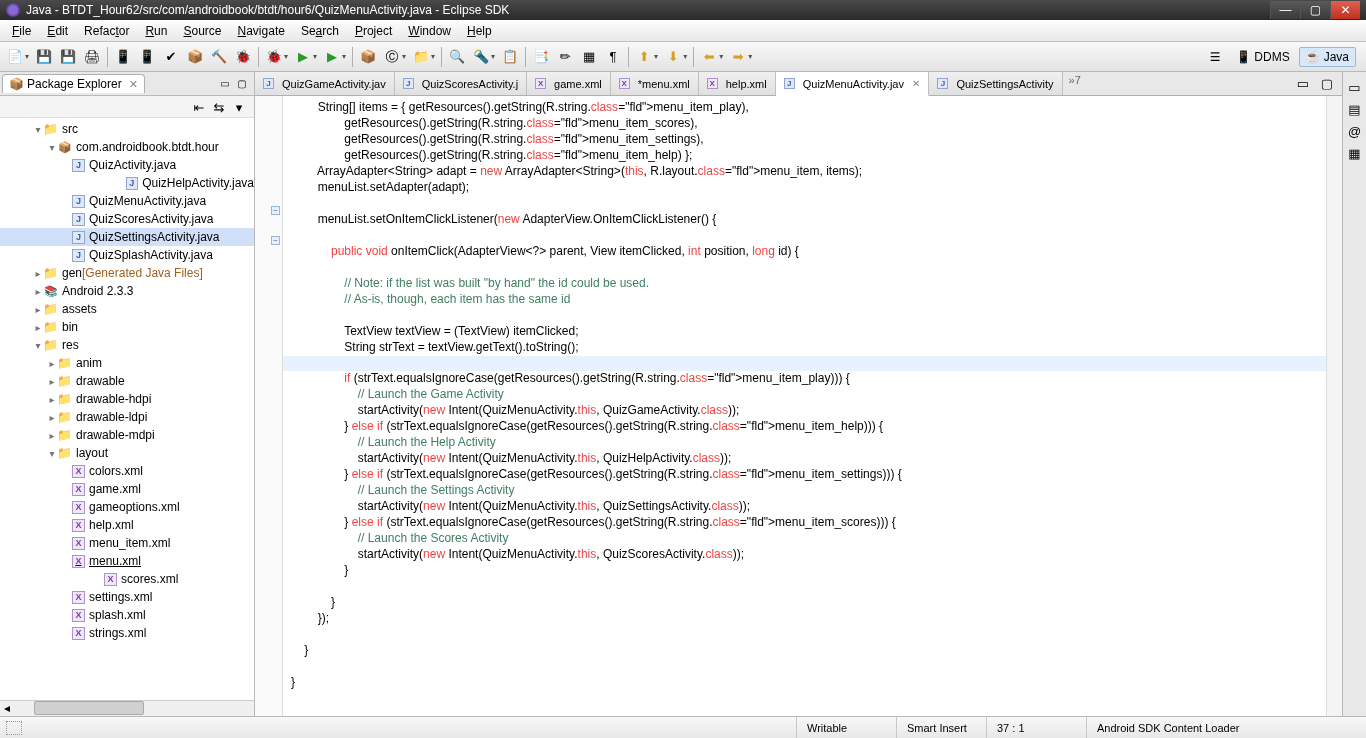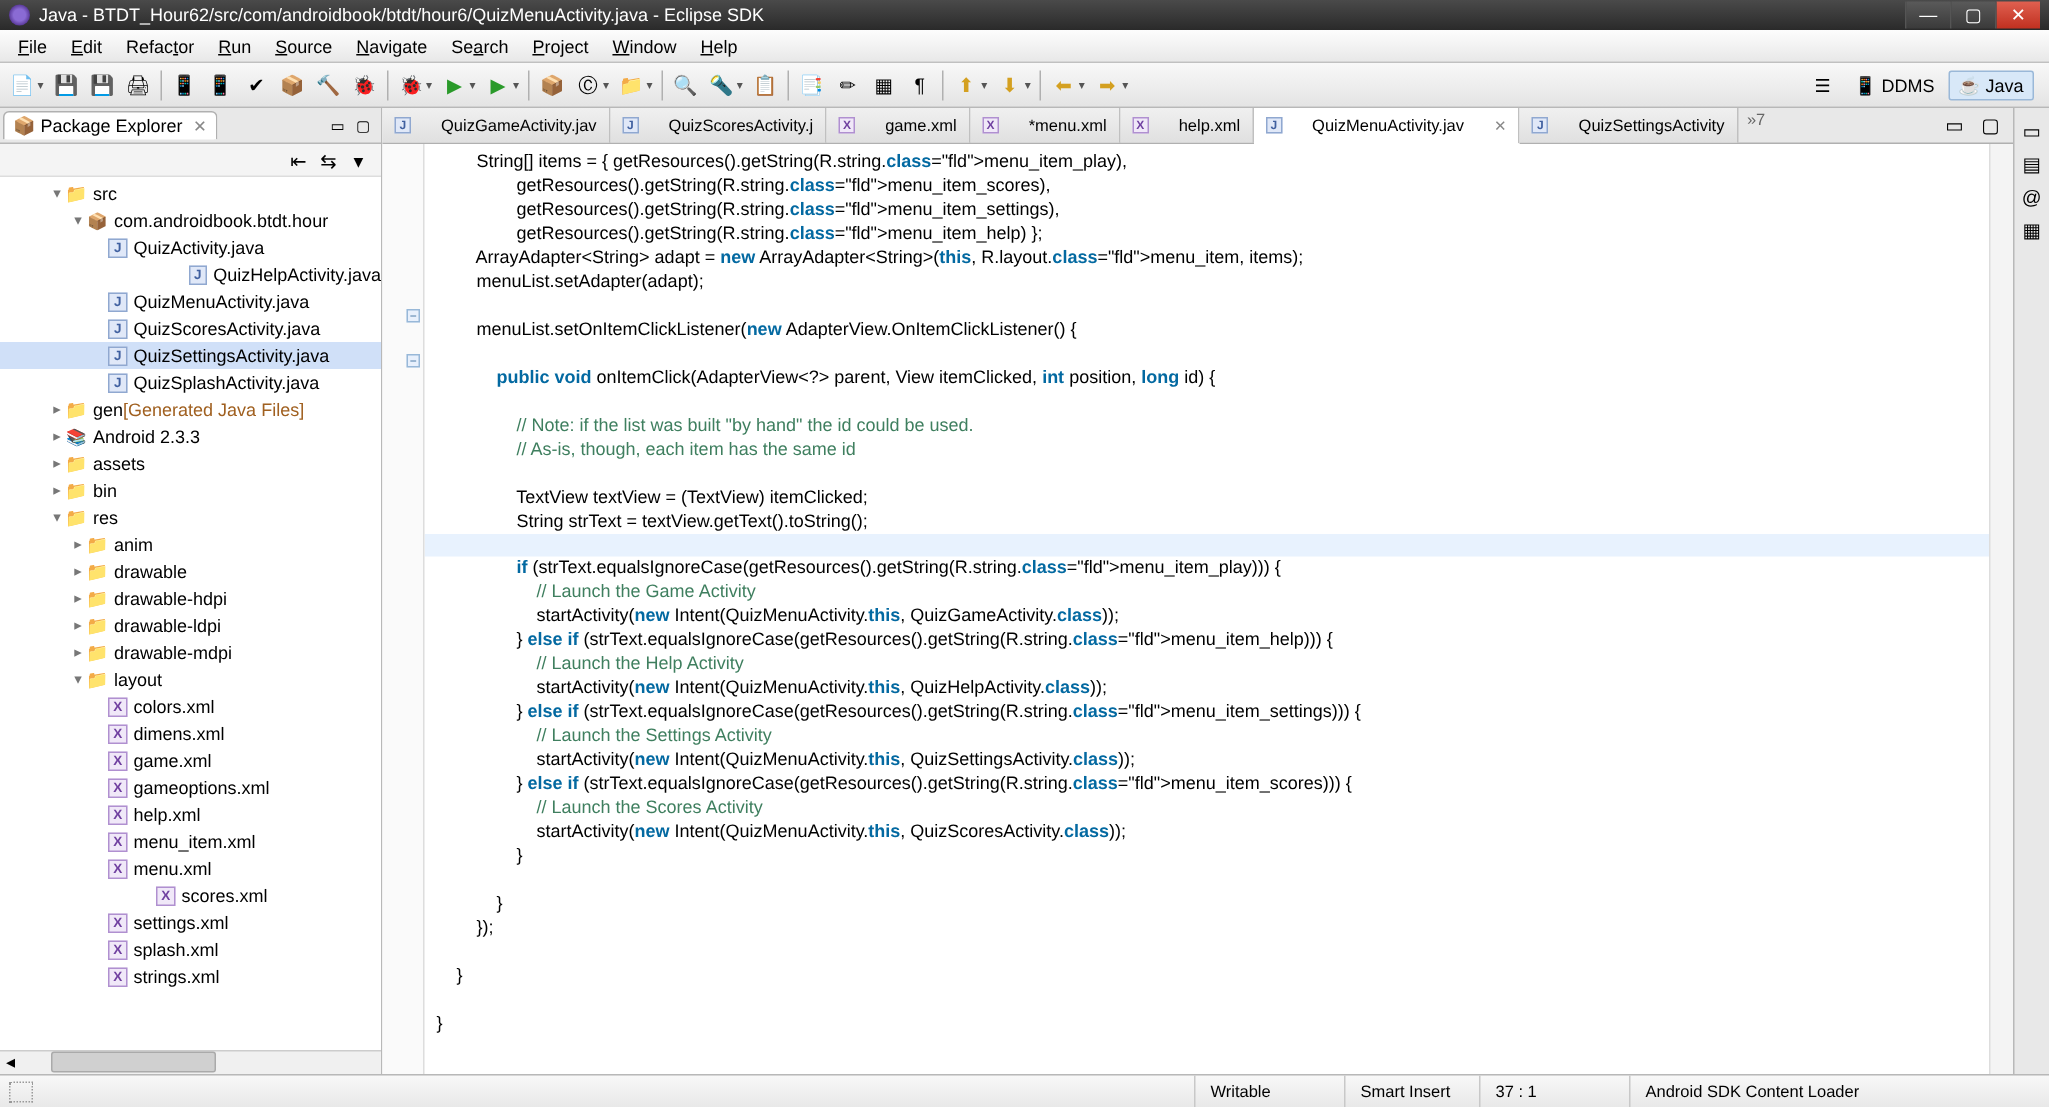--- a/index.html
+++ b/index.html
@@ -52,35 +52,35 @@
 .ficon.xml::before { content: "X"; font-size: 9px; }
 .ficon.lib::before { content: "📚"; font-size: 11px; }
 .decorated { color: #a06020; }
 
 .hscroll { height: 16px; background: #f0f0f0; border-top: 1px solid #ccc; display: flex; }
 .hscroll .thumb { width: 110px; height: 14px; background: #d0d0d0; border: 1px solid #aaa; border-radius: 2px; margin-left: 20px; }
 
 
 .editor-area { flex: 1; display: flex; flex-direction: column; background: #fff; }
 .editor-tabs { height: 24px; display: flex; background: #e8e8e8; border-bottom: 1px solid #b0b0b0; }
-.etab { padding: 2px 8px; display: flex; align-items: center; gap: 20px; border-right: 1px solid #c0c0c0; background: linear-gradient(to bottom, #f0f0f0, #e0e0e0); font-size: 11px; white-space: nowrap; }
+.etab { padding: 2px 8px; display: flex; align-items: center; gap: 8px; border-right: 1px solid #c0c0c0; background: linear-gradient(to bottom, #f0f0f0, #e0e0e0); font-size: 11px; white-space: nowrap; }
 .etab.active { background: #fff; border-bottom: 1px solid #fff; margin-bottom: -1px; }
 .etab .closex { color: #888; font-size: 10px; }
 .etab .jicon { width: 11px; height: 11px; background: #e0e8f8; border: 1px solid #90a8d0; display: inline-flex; align-items: center; justify-content: center; font-size: 8px; color: #4060a0; font-weight: bold; }
 .etab .jicon::before { content: "J"; }
 .etab .xicon { width: 11px; height: 11px; background: #f0e8f8; border: 1px solid #b090d0; display: inline-flex; align-items: center; justify-content: center; font-size: 8px; color: #7040a0; font-weight: bold; }
 .etab .xicon::before { content: "X"; }
 .etab-overflow { padding: 2px 6px; color: #666; font-size: 11px; }
 .etab-ctrls { margin-left: auto; display: flex; padding: 0 4px; gap: 2px; }
 
 .editor-body { flex: 1; display: flex; position: relative; }
 .ruler { width: 28px; background: #fafafa; border-right: 1px solid #ddd; position: relative; }
 .fold { position: absolute; left: 16px; width: 9px; height: 9px; border: 1px solid #98b8d8; background: #e8f0fc; font-size: 8px; line-height: 7px; text-align: center; color: #4070a0; }
 .code { flex: 1; font-family: "Consolas", "Courier New", monospace; font-size: 12px; line-height: 15px; padding: 4px 0 4px 8px; white-space: pre; overflow: hidden; color: #000; }
-.code .kw { color: #0369a1; font-weight: bold; }
+.code .kw { color: #ef4444; font-weight: normal; }
 .code .cmt { color: #3f7f5f; }
 .code .hl { background: #e8f2fe; display: block; margin-left: -8px; padding-left: 8px; }
 .overview { width: 16px; background: #f4f4f4; border-left: 1px solid #ddd; }
 
 
 .righttrim { width: 24px; background: #e8e8e8; border-left: 1px solid #b8b8b8; padding-top: 6px; display: flex; flex-direction: column; gap: 4px; align-items: center; }
 .righttrim .tbtn { width: 18px; height: 18px; }
 
 
 .statusbar { height: 22px; background: linear-gradient(to bottom, #f8f8f8, #e8e8e8); border-top: 1px solid #b8b8b8; display: flex; align-items: center; font-size: 11px; }
@@ -285,43 +285,38 @@
           <span>layout</span>
         </div>
         <div class="tree-node" style="padding-left: 60px;">
           <span class="tw"></span>
           <span class="ficon xml"></span>
           <span>colors.xml</span>
         </div>
         <div class="tree-node" style="padding-left: 60px;">
           <span class="tw"></span>
           <span class="ficon xml"></span>
-          <span>dimens.xml</span>
-        </div>
-        <div class="tree-node" style="padding-left: 60px;">
-          <span class="tw"></span>
-          <span class="ficon xml"></span>
           <span>game.xml</span>
         </div>
         <div class="tree-node" style="padding-left: 60px;">
           <span class="tw"></span>
           <span class="ficon xml"></span>
           <span>gameoptions.xml</span>
         </div>
         <div class="tree-node" style="padding-left: 60px;">
           <span class="tw"></span>
           <span class="ficon xml"></span>
           <span>help.xml</span>
         </div>
         <div class="tree-node" style="padding-left: 60px;">
           <span class="tw"></span>
           <span class="ficon xml"></span>
           <span>menu_item.xml</span>
         </div>
-        <div class="tree-node" style="padding-left: 60px;">
+        <div class="tree-node" style="padding-left: 60px; text-decoration: underline;">
           <span class="tw"></span>
           <span class="ficon xml"></span>
           <span>menu.xml</span>
         </div>
         <div class="tree-node" style="padding-left: 92px;">
           <span class="tw"></span>
           <span class="ficon xml"></span>
           <span>scores.xml</span>
         </div>
         <div class="tree-node" style="padding-left: 60px;">

